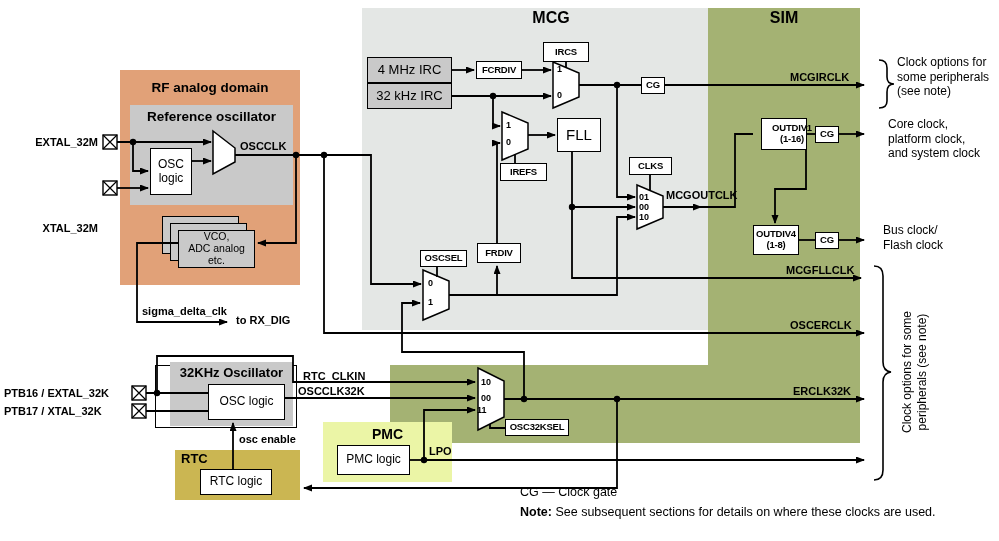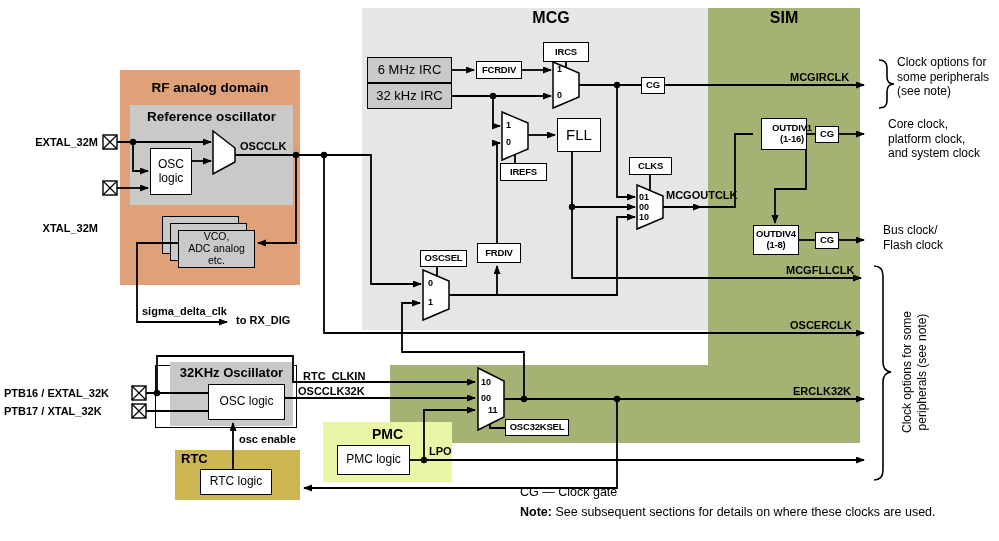--- a/index.html
+++ b/index.html
@@ -152,21 +152,21 @@
   <div class="title" style="left:130px;top:109px;width:163px;font-size:13.5px;">Reference oscillator</div>
   <div class="title" style="left:170px;top:365px;width:123px;font-size:13px;">32KHz Oscillator</div>
   <div class="title" style="left:323px;top:426px;width:129px;font-size:14px;">PMC</div>
   <div class="title" style="left:181px;top:451px;font-size:13px;">RTC</div>
 
   <div class="sig" style="left:8px;top:136px;width:90px;text-align:right;">EXTAL_32M</div>
   <div class="sig" style="left:8px;top:182px;width:90px;text-align:right;margin-top:40px;">XTAL_32M</div>
   <div class="sig" style="left:4px;top:387px;width:124px;">PTB16 / EXTAL_32K</div>
   <div class="sig" style="left:4px;top:405px;width:124px;">PTB17 / XTAL_32K</div>
 
-  <div class="box gray t13" style="left:367px;top:57px;width:85px;height:26px;">6 MHz IRC</div>
+  <div class="box gray t13" style="left:367px;top:57px;width:85px;height:26px;">4 MHz IRC</div>
   <div class="box gray t13" style="left:367px;top:83px;width:85px;height:26px;">32 kHz IRC</div>
   <div class="box tiny" style="left:476px;top:61px;width:46px;height:18px;">FCRDIV</div>
   <div class="box tiny" style="left:543px;top:42px;width:46px;height:20px;">IRCS</div>
   <div class="box tiny" style="left:641px;top:77px;width:24px;height:17px;">CG</div>
   <div class="box t15" style="left:557px;top:118px;width:44px;height:34px;">FLL</div>
   <div class="box tiny" style="left:500px;top:163px;width:47px;height:18px;">IREFS</div>
   <div class="box tiny" style="left:629px;top:157px;width:43px;height:18px;">CLKS</div>
   <div class="box" style="left:761px;top:118px;width:46px;height:32px;flex-direction:column;padding-left:16px;">
     <span class="tiny">OUTDIV1</span>
     <span class="tiny">(1-16)</span>
@@ -190,21 +190,21 @@
   <span class="port" style="left:557px;top:90px;">0</span>
   <span class="port" style="left:506px;top:120px;">1</span>
   <span class="port" style="left:506px;top:137px;">0</span>
   <span class="port" style="left:639px;top:192px;">01</span>
   <span class="port" style="left:639px;top:202px;">00</span>
   <span class="port" style="left:639px;top:212px;">10</span>
   <span class="port" style="left:428px;top:278px;">0</span>
   <span class="port" style="left:428px;top:297px;">1</span>
   <span class="port" style="left:481px;top:377px;">10</span>
   <span class="port" style="left:481px;top:393px;">00</span>
-  <span class="port" style="left:488px;top:405px;">11</span>
+  <span class="port" style="left:477px;top:405px;">11</span>
 
   <div class="sig" style="left:240px;top:140px;">OSCCLK</div>
   <div class="sig" style="left:790px;top:71px;">MCGIRCLK</div>
   <div class="sig" style="left:666px;top:189px;">MCGOUTCLK</div>
   <div class="sig" style="left:786px;top:264px;">MCGFLLCLK</div>
   <div class="sig" style="left:790px;top:319px;">OSCERCLK</div>
   <div class="sig" style="left:793px;top:385px;">ERCLK32K</div>
   <div class="sig" style="left:303px;top:370px;">RTC_CLKIN</div>
   <div class="sig" style="left:298px;top:385px;">OSCCLK32K</div>
   <div class="sig" style="left:429px;top:445px;">LPO</div>

